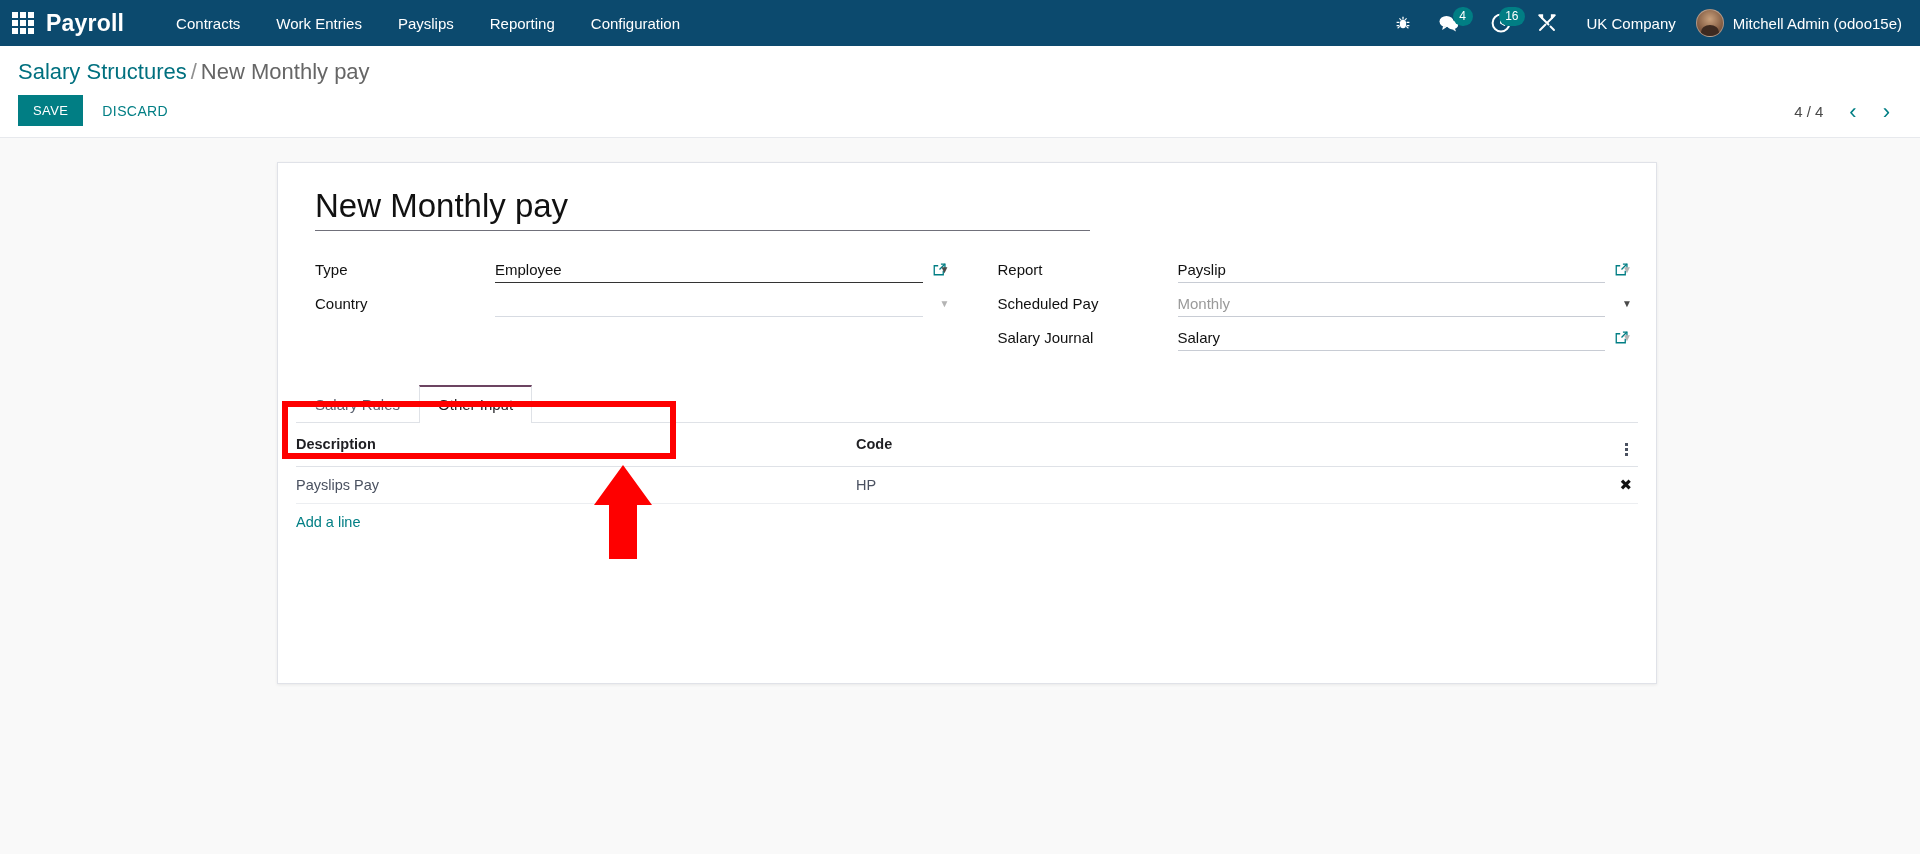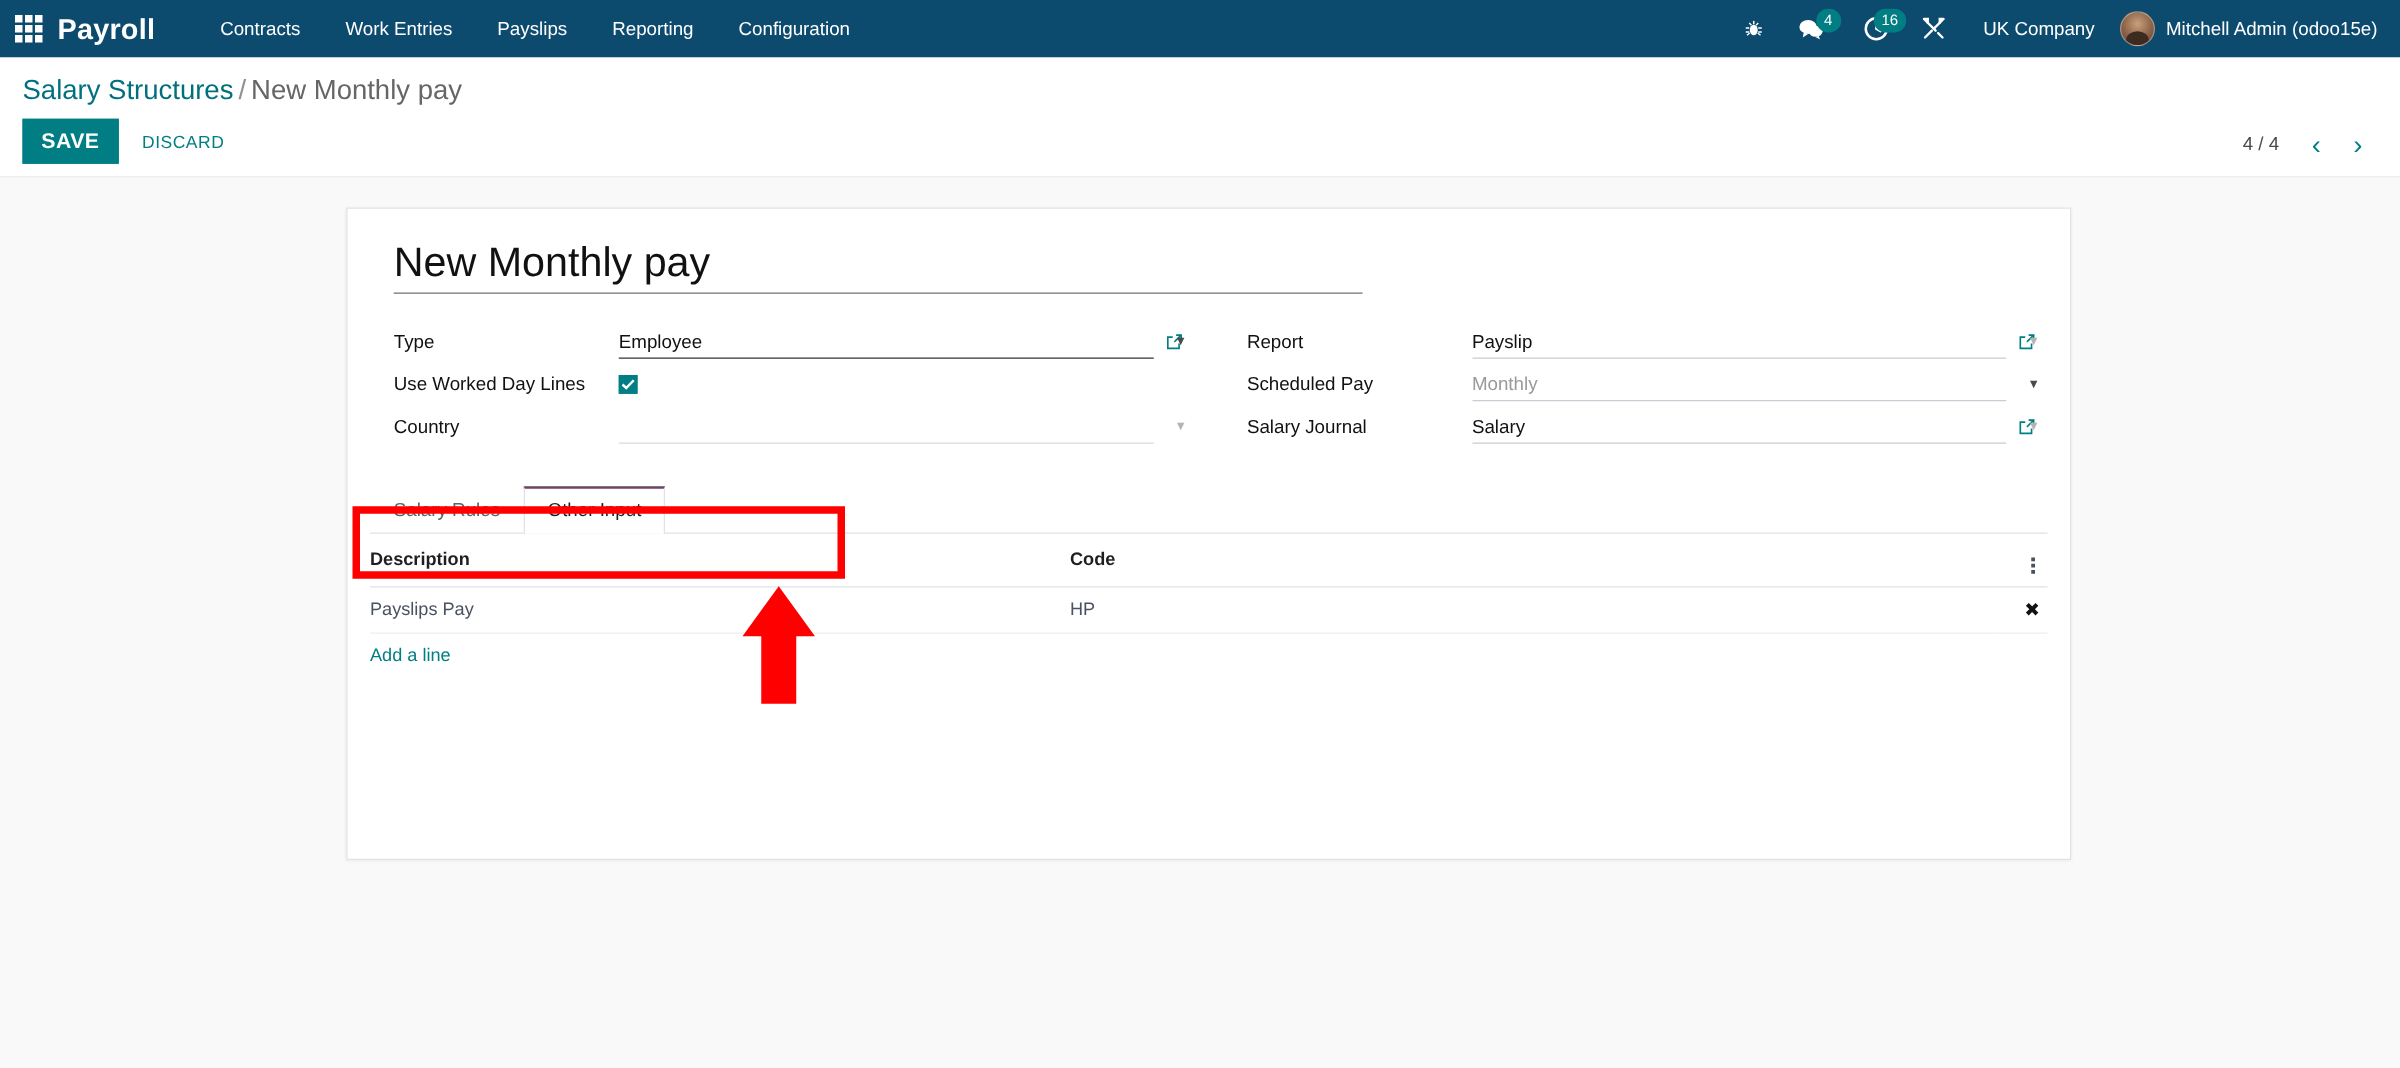--- a/index.html
+++ b/index.html
@@ -104,26 +104,25 @@
   .breadcrumb { font-size: 22px; line-height: 1.25; margin-bottom: 9px; }
   .bc-link { color: #00707f; cursor: pointer; }
   .bc-sep { color: #8f8f8f; margin: 0 4px; }
   .bc-current { color: #666666; }
 
   .cp-buttons { display: flex; align-items: center; gap: 6px; }
   .btn-save {
     background: #017e84;
     color: #ffffff;
     border: 1px solid #017e84;
-    font-size: 17px;
+    font-size: 13px;
     letter-spacing: .4px;
     padding: 7px 14px;
     cursor: pointer;
     font-family: inherit;
-    font-weight: bold;
   }
   .btn-discard {
     background: transparent;
     color: #017e84;
     border: 1px solid transparent;
     font-size: 14px;
     letter-spacing: .4px;
     padding: 7px 12px;
     cursor: pointer;
     font-family: inherit;
@@ -432,30 +431,20 @@
             <span class="ext-link">
               <svg width="15" height="15" viewBox="0 0 16 16" fill="none" stroke="#017e84" stroke-width="1.4">
                 <path d="M9.5 2.2 H13.8 V6.5"></path>
                 <path d="M13.8 2.2 L8 8"></path>
                 <path d="M12 9.4 V13.6 H2.4 V4 H6.6"></path>
               </svg>
             </span>
           </div>
         </div>
 
-        <div class="frow">
-          <div class="flabel">Use Worked Day Lines</div>
-          <div class="fctl">
-            <span class="chk">
-              <svg width="11" height="9" viewBox="0 0 11 9">
-                  <path d="M1 4.6 L4 7.4 L10 1.2" stroke="#fff" stroke-width="2" fill="none"></path>
-                </svg>
-            </span>
-          </div>
-        </div>
 
         <div class="frow">
           <div class="flabel">Country</div>
           <div class="fctl">
             <input class="fval empty-line" value="" style="">
             <span class="caret light">▼</span>
             <span class="ext-link"></span>
           </div>
         </div>
       </div>

